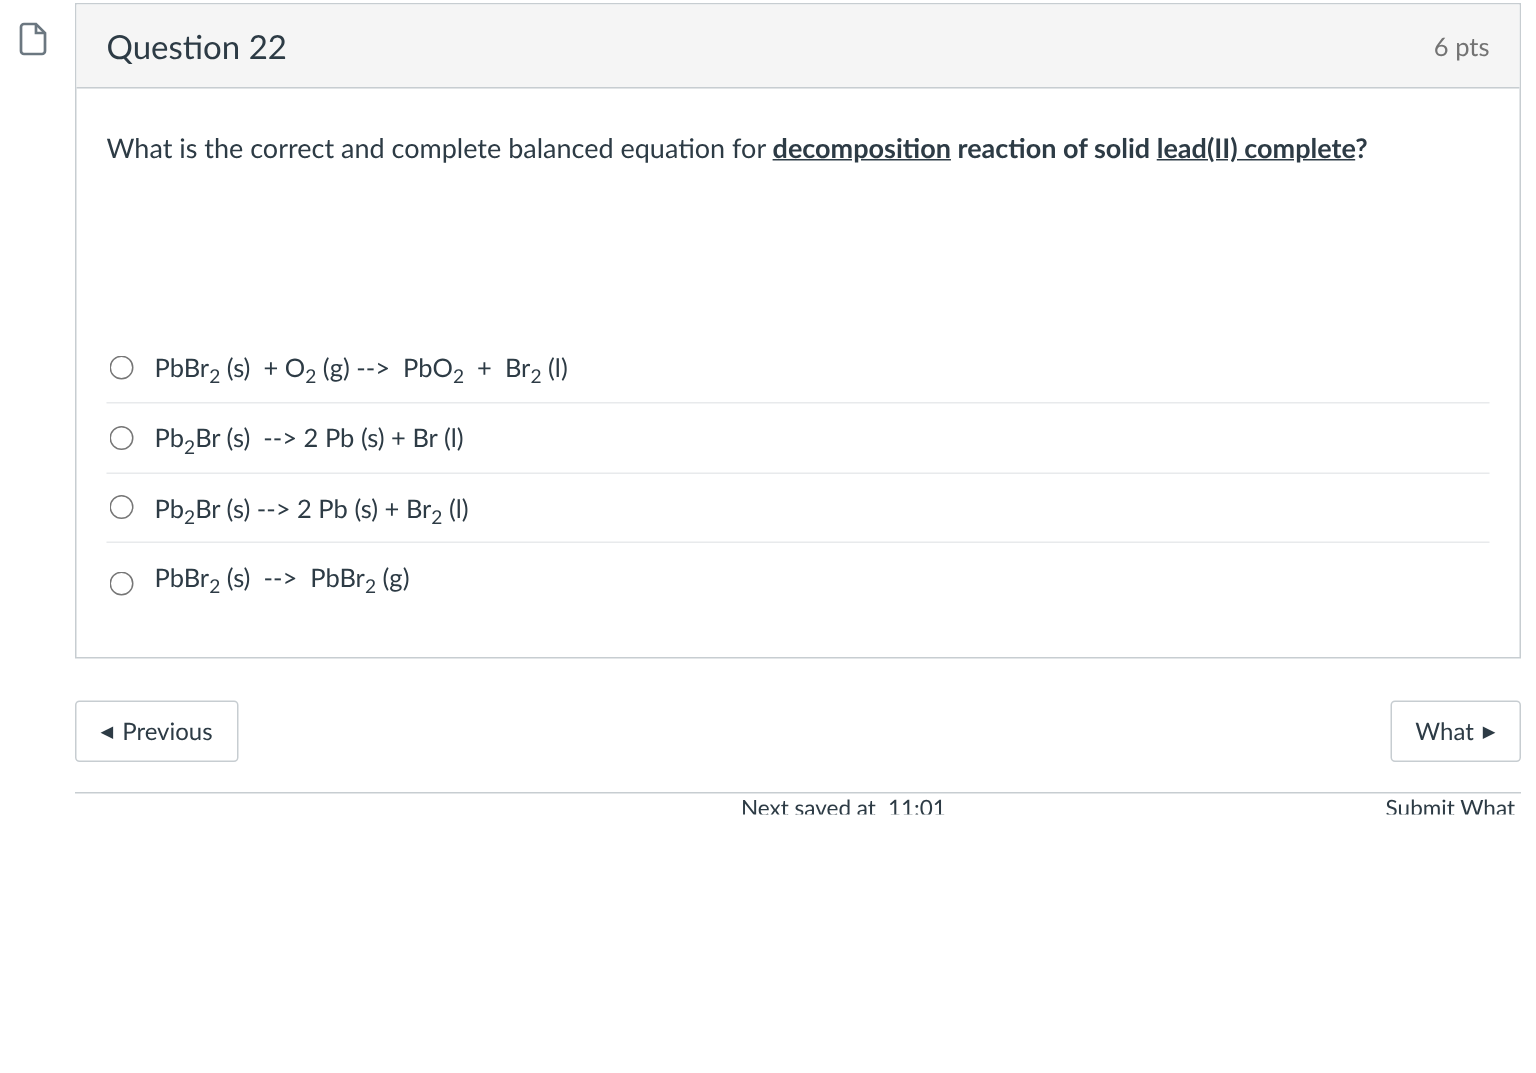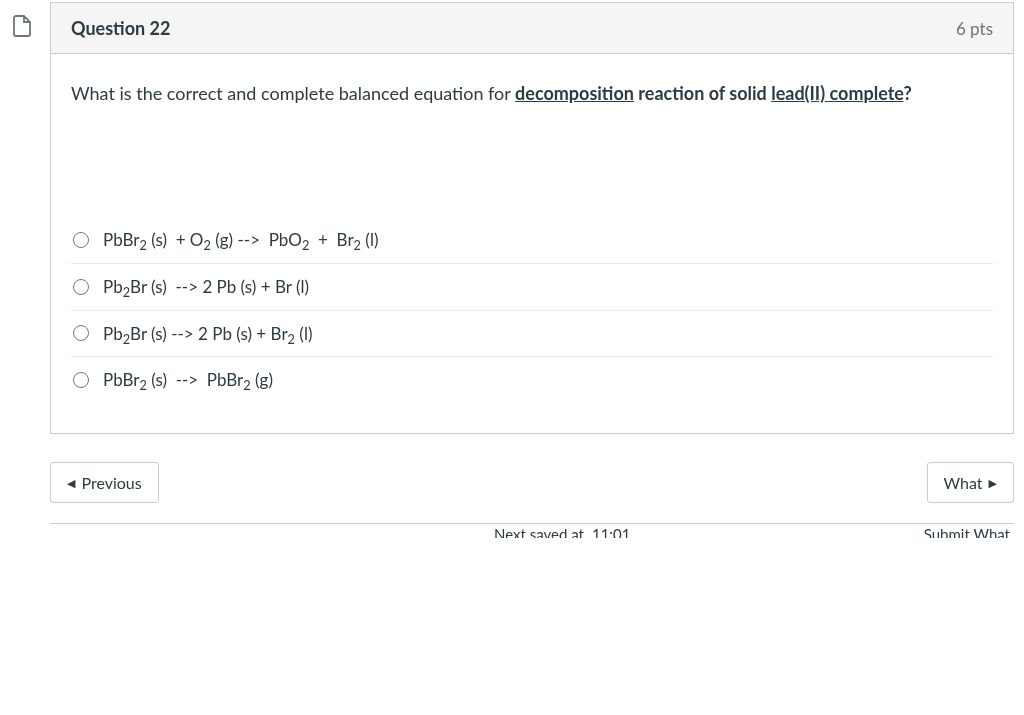--- a/index.html
+++ b/index.html
@@ -35,22 +35,22 @@
     }
     .question-header {
       display: flex;
       justify-content: space-between;
       align-items: center;
       background: #f5f5f5;
       border-bottom: 1px solid #c7cdd1;
       padding: 14px 20px;
     }
     .question-title {
-      font-weight: 700;
-      font-size: 18px;
+      font-weight: 400;
+      font-size: 22px;
       color: #2d3b45;
     }
     .question-points {
       font-size: 17px;
       color: #737373;
     }
     .question-body {
       padding: 26px 20px 30px 20px;
     }
     .prompt {
@@ -71,20 +71,21 @@
     .option {
       display: flex;
       align-items: center;
       padding: 11px 2px;
       border-bottom: 1px solid #e8eaec;
       font-size: 17px;
       color: #2d3b45;
     }
     .option:last-child {
       border-bottom: none;
+      align-items: flex-end;
     }
     .option input[type="radio"] {
       width: 16px;
       height: 16px;
       margin-right: 14px;
       accent-color: #555;
       cursor: pointer;
     }
     .option-label {
       line-height: 1.4;

